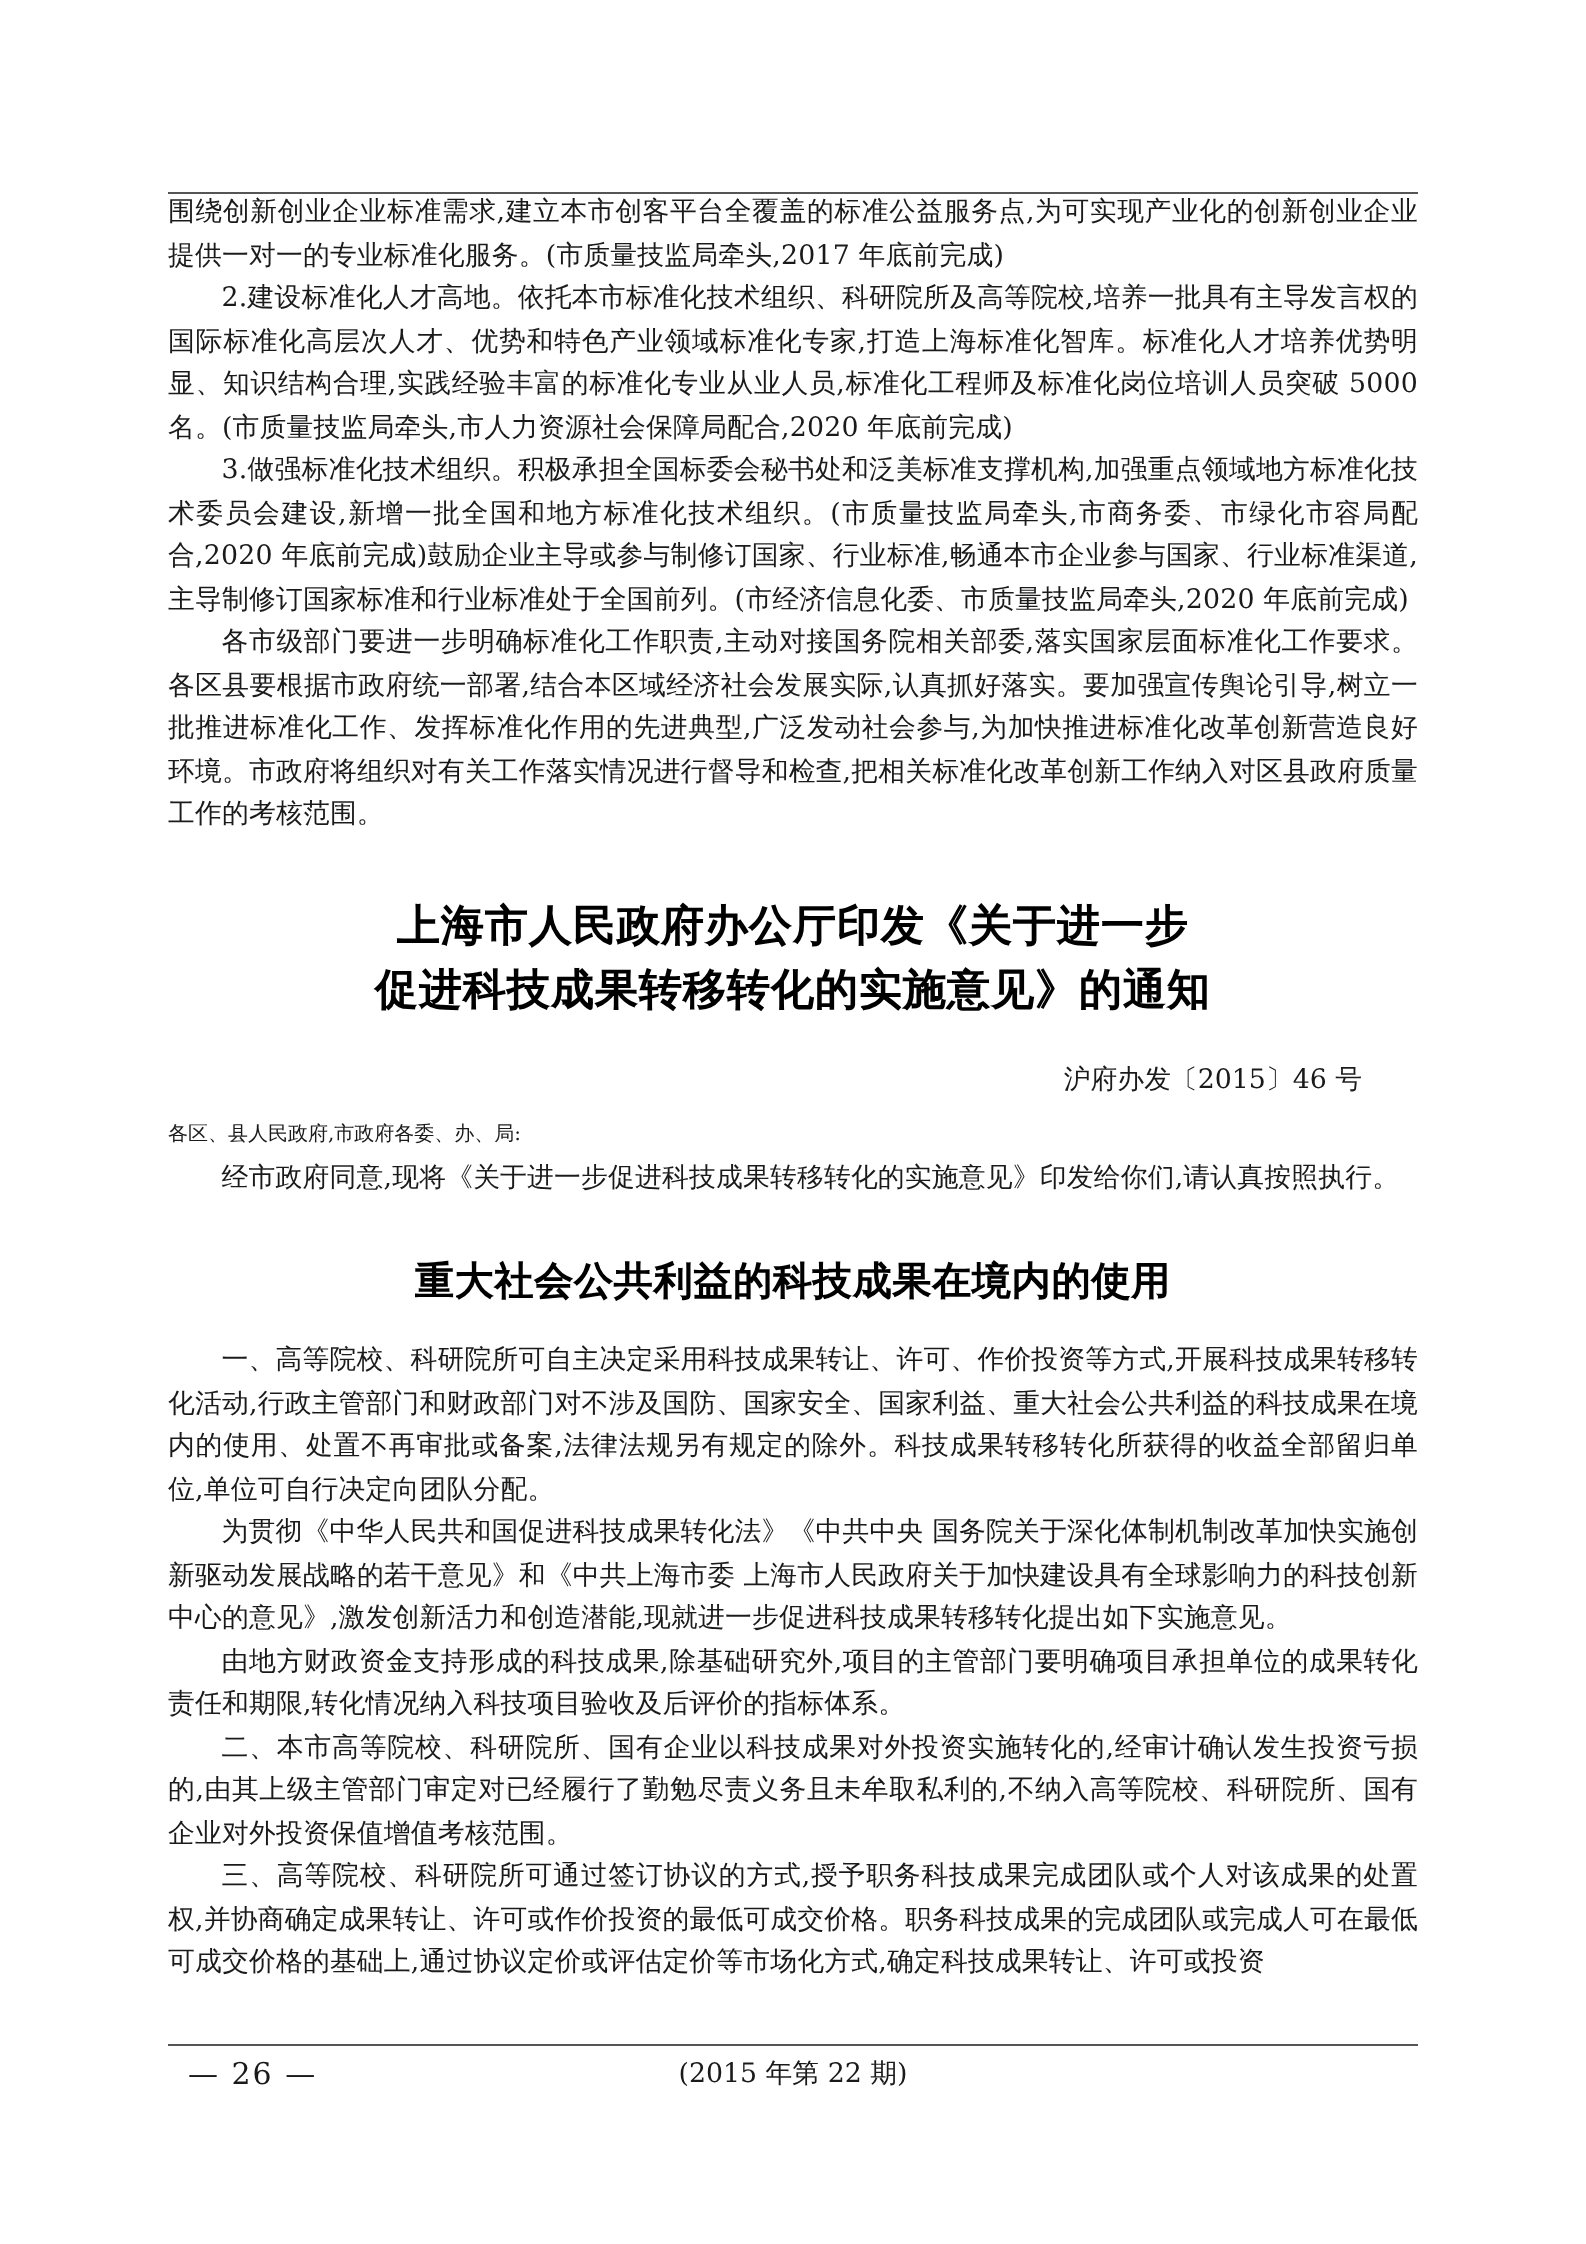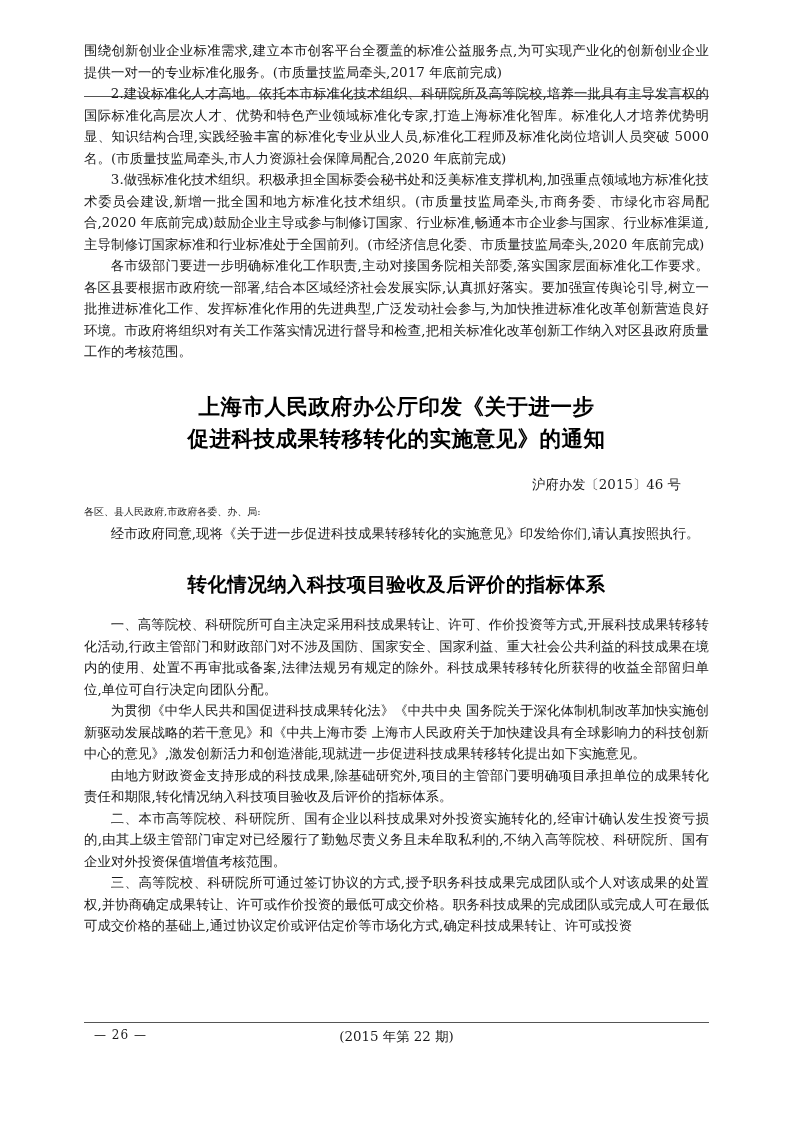--- a/index.html
+++ b/index.html
@@ -14,21 +14,21 @@
     color: #1a1a1a;
     position: relative;
     overflow: hidden;
   }
   .page {
     position: absolute;
     left: 0; top: 0;
     width: 793px;
     height: 1122px;
     box-sizing: border-box;
-    padding: 40px 84px 0 84px;
+    padding: 96px 84px 0 84px;
   }
   .top-rule {
     position: absolute;
     left: 84px;
     right: 84px;
     top: 96px;
     border-top: 1px solid #555;
   }
   .body-col {
     position: relative;
@@ -97,21 +97,21 @@
   .footer-rule {
     border-top: 1px solid #555;
     width: 100%;
     position: absolute;
     top: 0;
   }
   .page-num {
     position: absolute;
     top: 6px;
     left: 10px;
-    font-size: 12px;
+    font-size: 15px;
     letter-spacing: 1px;
   }
   .issue {
     position: absolute;
     top: 6px;
     left: 0;
     right: 0;
     text-align: center;
     font-size: 13.4px;
   }
@@ -134,21 +134,21 @@
       <div>促进科技成果转移转化的实施意见》的通知</div>
     </div>
 
 
     <div class="doc-number">沪府办发〔2015〕46 号</div>
 
     <div class="addressee">各区、县人民政府,市政府各委、办、局:</div>
 
     <p class="indent">经市政府同意,现将《关于进一步促进科技成果转移转化的实施意见》印发给你们,请认真按照执行。</p>
 
-    <div class="section-title">转化情况纳入科技项目验收及后评价的指标体系</div>
+    <div class="section-title">重大社会公共利益的科技成果在境内的使用</div>
 
     <div class="after-title-gap"></div>
 
     <p class="indent">一、高等院校、科研院所可自主决定采用科技成果转让、许可、作价投资等方式,开展科技成果转移转化活动,行政主管部门和财政部门对不涉及国防、国家安全、国家利益、重大社会公共利益的科技成果在境内的使用、处置不再审批或备案,法律法规另有规定的除外。科技成果转移转化所获得的收益全部留归单位,单位可自行决定向团队分配。</p>
     <p class="indent">为贯彻《中华人民共和国促进科技成果转化法》《中共中央   国务院关于深化体制机制改革加快实施创新驱动发展战略的若干意见》和《中共上海市委   上海市人民政府关于加快建设具有全球影响力的科技创新中心的意见》,激发创新活力和创造潜能,现就进一步促进科技成果转移转化提出如下实施意见。</p>
     <p class="indent">由地方财政资金支持形成的科技成果,除基础研究外,项目的主管部门要明确项目承担单位的成果转化责任和期限,转化情况纳入科技项目验收及后评价的指标体系。</p>
     <p class="indent">二、本市高等院校、科研院所、国有企业以科技成果对外投资实施转化的,经审计确认发生投资亏损的,由其上级主管部门审定对已经履行了勤勉尽责义务且未牟取私利的,不纳入高等院校、科研院所、国有企业对外投资保值增值考核范围。</p>
     <p class="indent">三、高等院校、科研院所可通过签订协议的方式,授予职务科技成果完成团队或个人对该成果的处置权,并协商确定成果转让、许可或作价投资的最低可成交价格。职务科技成果的完成团队或完成人可在最低可成交价格的基础上,通过协议定价或评估定价等市场化方式,确定科技成果转让、许可或投资</p>
 
   </div>

